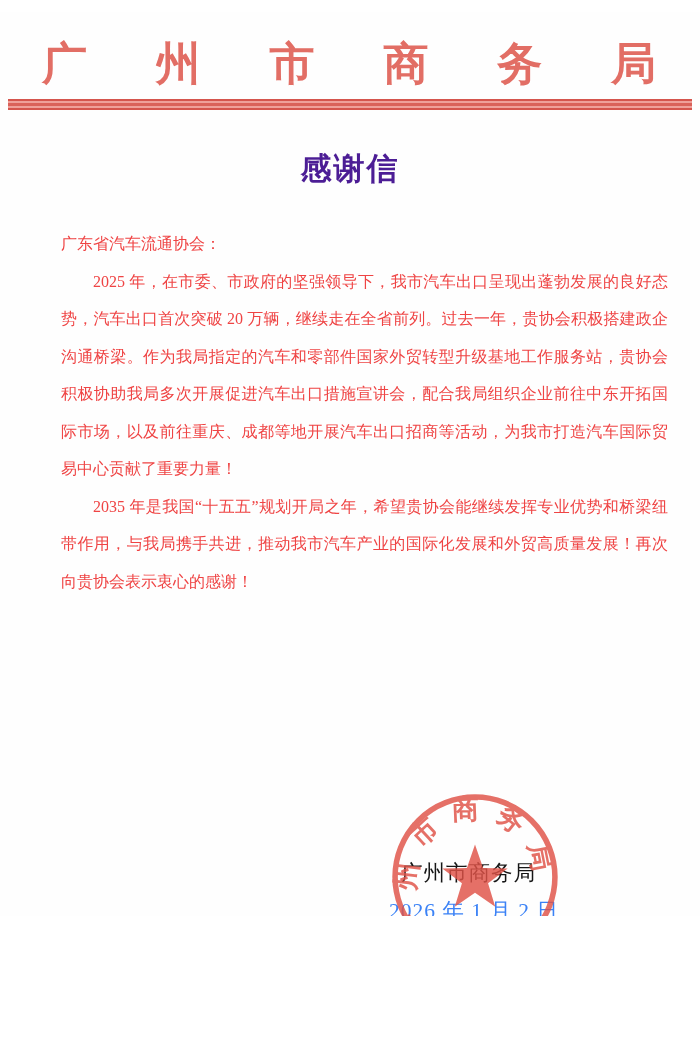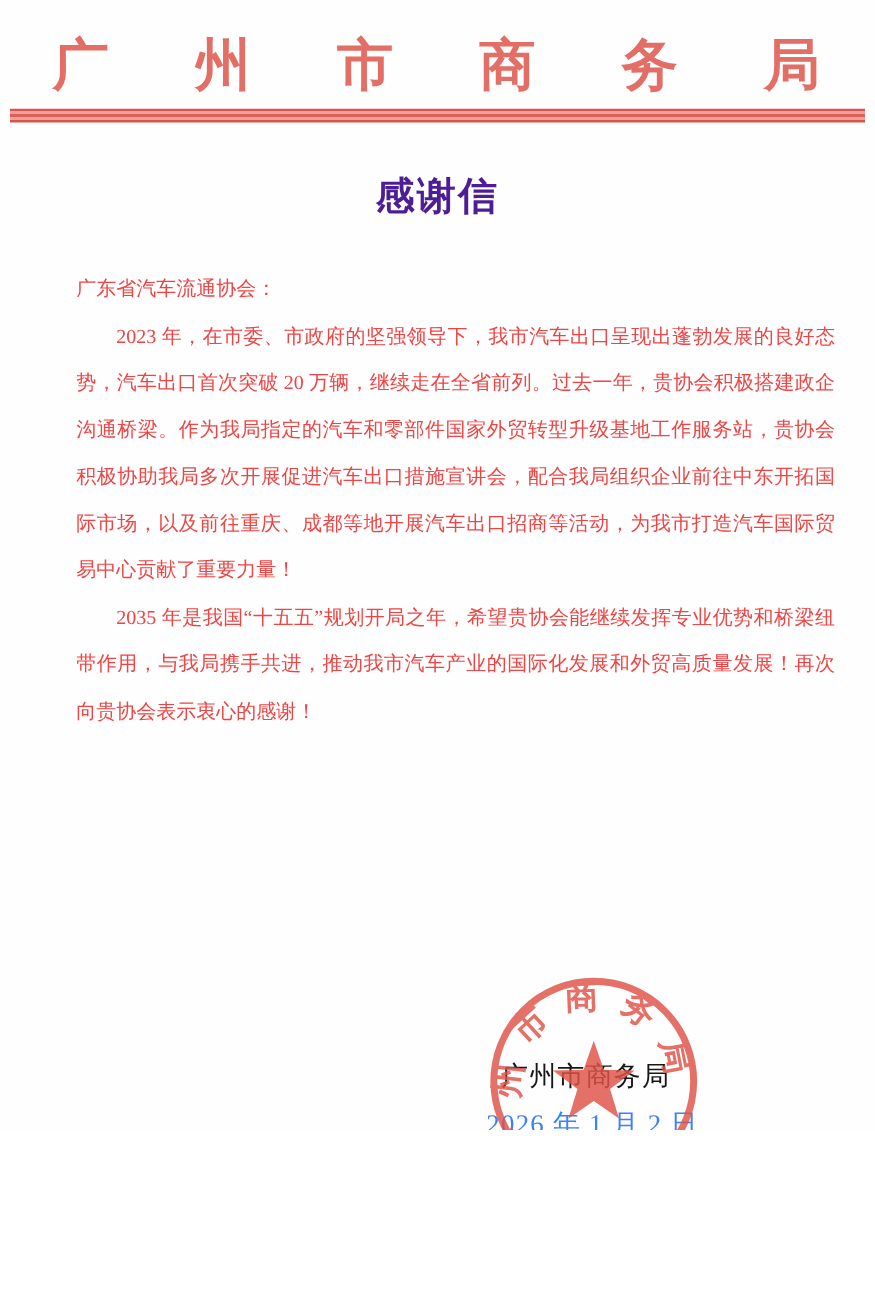--- a/index.html
+++ b/index.html
@@ -1,21 +1,21 @@
 <!DOCTYPE html>
 <html><head>
 <meta charset="utf-8">
 <style>
   * { margin: 0; padding: 0; box-sizing: border-box; }
   html, body { background: #ffffff; }
   .page {
     position: relative;
     width: 700px;
     height: 904px;
-    margin: 0 auto;
+    margin: 12px auto;
     background: #fefefe;
     overflow: hidden;
     font-family: "Liberation Serif", "DejaVu Serif", serif;
     color: #1d1d1d;
   }
   
   .agency {
     position: absolute;
     left: 42px;
     right: 42px;
@@ -116,21 +116,21 @@
 <div class="page">
 
   <div class="agency">广州市商务局</div>
 
   <div class="rule-top"></div>
 
   <div class="letter-title">感谢信</div>
 
   <div class="body-text">
     <p class="salutation">广东省汽车流通协会：</p>
-    <p class="para">2023 年，在市委、市政府的坚强领导下，我市汽车出口呈现出蓬勃发展的良好态势，汽车出口首次突破 20 万辆，继续走在全省前列。过去一年，贵协会积极搭建政企沟通桥梁。作为我局指定的汽车和零部件国家外贸转型升级基地工作服务站，贵协会积极协助我局多次开展促进汽车出口措施宣讲会，配合我局组织企业前往中东开拓国际市场，以及前往重庆、成都等地开展汽车出口招商等活动，为我市打造汽车国际贸易中心贡献了重要力量！</p>
+    <p class="para">2025 年，在市委、市政府的坚强领导下，我市汽车出口呈现出蓬勃发展的良好态势，汽车出口首次突破 20 万辆，继续走在全省前列。过去一年，贵协会积极搭建政企沟通桥梁。作为我局指定的汽车和零部件国家外贸转型升级基地工作服务站，贵协会积极协助我局多次开展促进汽车出口措施宣讲会，配合我局组织企业前往中东开拓国际市场，以及前往重庆、成都等地开展汽车出口招商等活动，为我市打造汽车国际贸易中心贡献了重要力量！</p>
     <p class="para">2035 年是我国“十五五”规划开局之年，希望贵协会能继续发挥专业优势和桥梁纽带作用，与我局携手共进，推动我市汽车产业的国际化发展和外贸高质量发展！再次向贵协会表示衷心的感谢！</p>
   </div>
 
   <div class="signature">广州市商务局</div>
   <div class="sign-date">2026 年 1 月 2 日</div>
 
   <div class="seal">
     <svg width="172" height="172" viewBox="0 0 170 170">
       <defs>
         <path id="sealArc" d="M 51.7 132.5 A 58 58 0 1 1 142.1 95.1" fill="none"></path>

